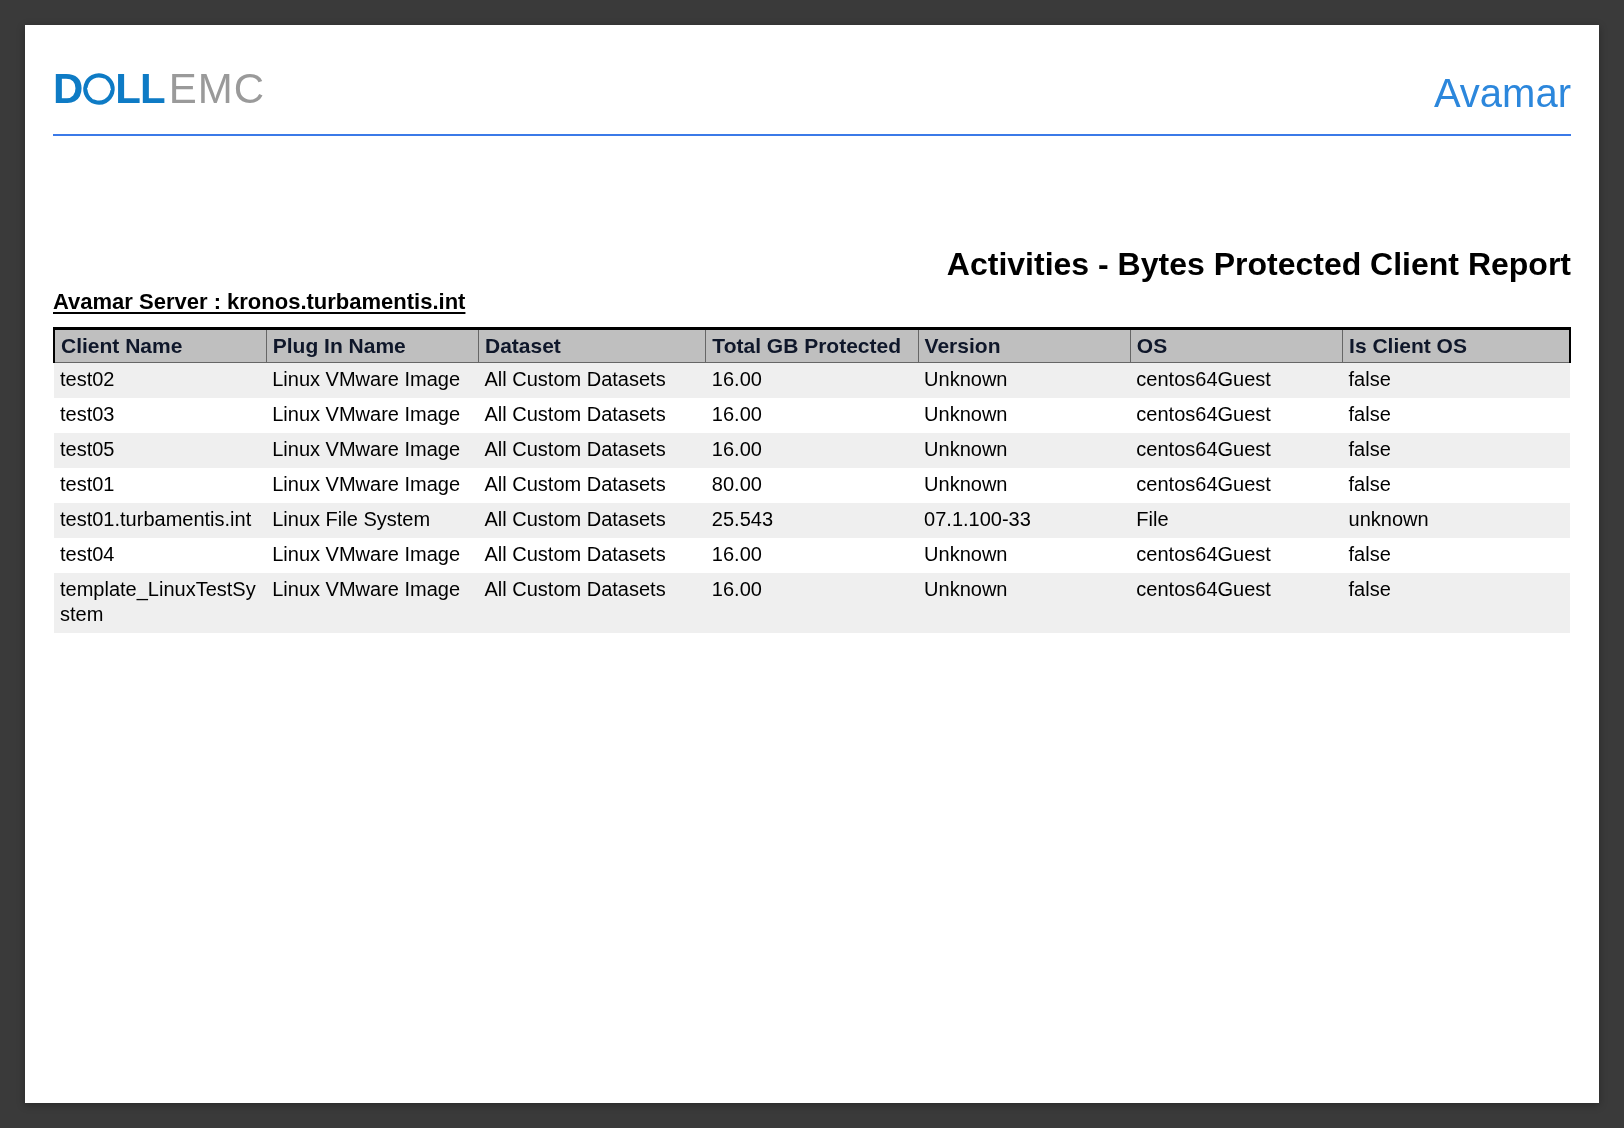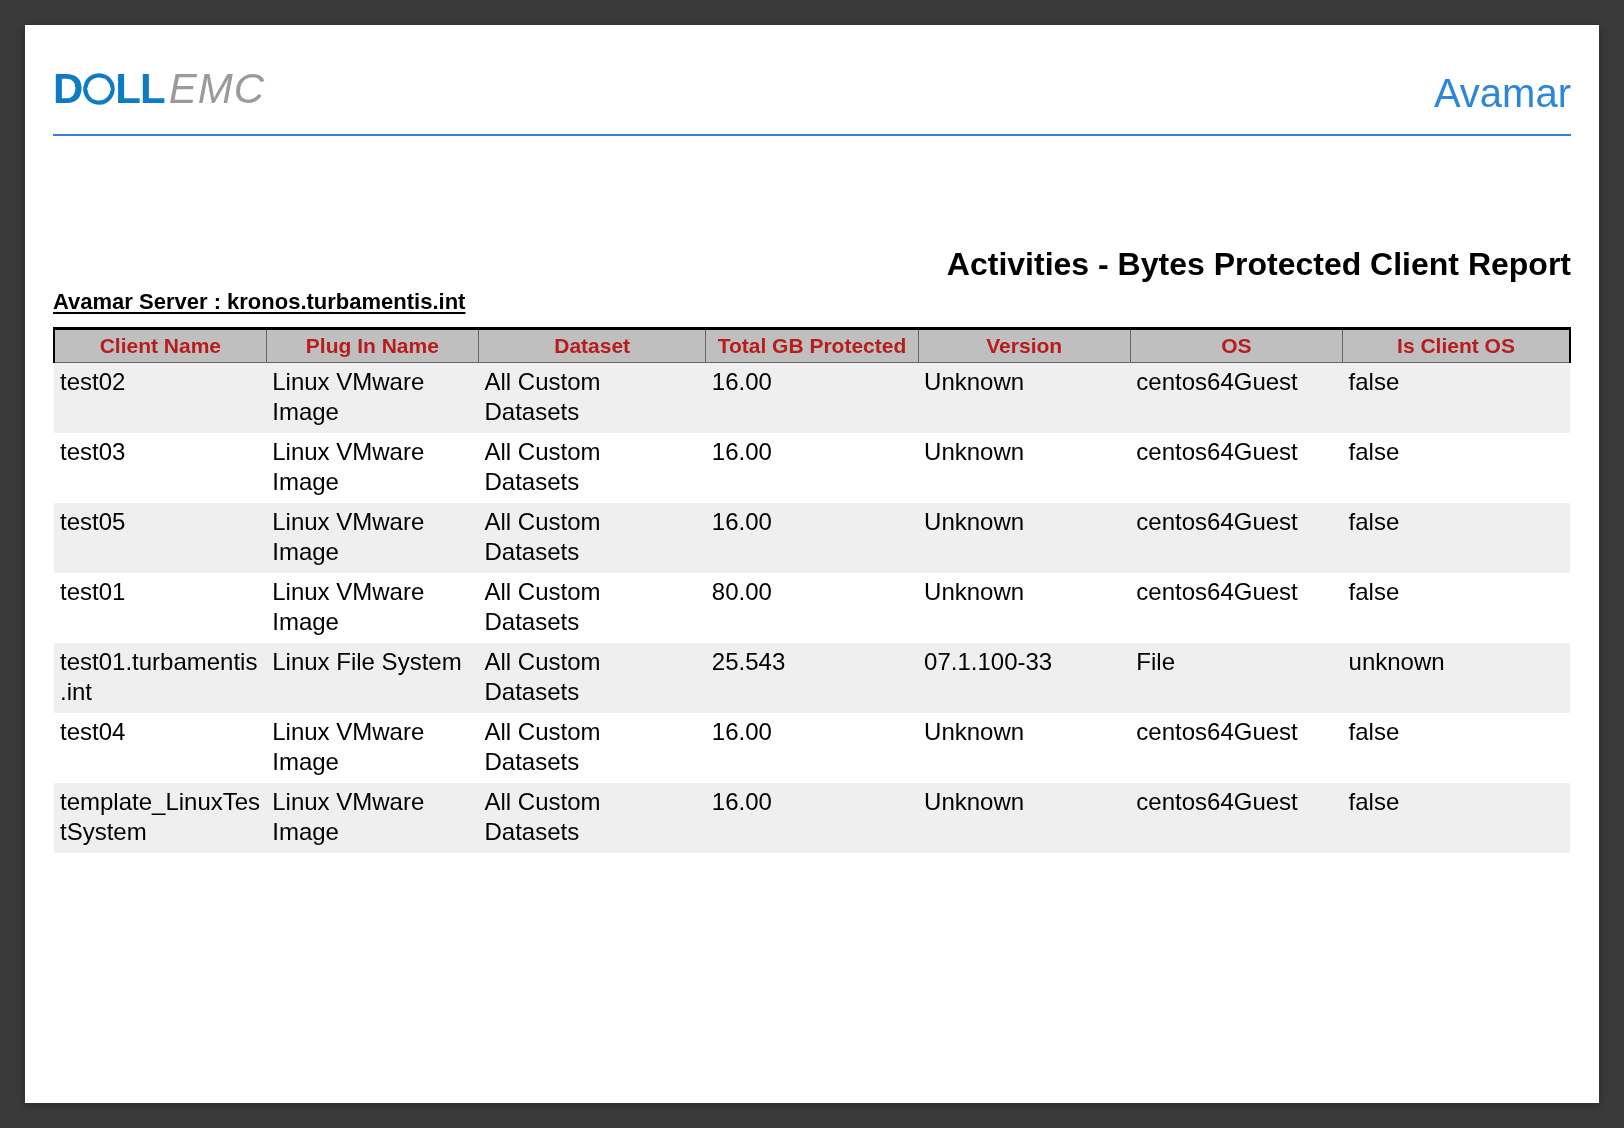--- a/index.html
+++ b/index.html
@@ -44,21 +44,20 @@
     .logo-dell svg {
       height: 34px;
       width: 38px;
       margin: 0 -3px 0 -2px;
       vertical-align: middle;
     }
     .logo-emc {
       color: #9a9a9a;
       font-weight: 400;
       margin-left: 4px;
-      font-style: italic;
     }
     .product {
       color: #2c87dc;
       font-size: 40px;
       font-weight: 400;
       margin-top: 6px;
     }
     .report-title {
       text-align: right;
       font-size: 32px;
@@ -83,36 +82,36 @@
     table.report thead tr {
       background: #bfbfbf;
     }
     table.report th {
       border-top: 3px solid #000;
       border-bottom: 1px solid #666;
       border-left: 1px solid #666;
       border-right: 1px solid #666;
       font-size: 21px;
       font-weight: 700;
-      color: #b91c1c;
+      color: #0f172a;
       padding: 4px 6px;
-      text-align: center;
+      text-align: left;
       line-height: 1.15;
       vertical-align: middle;
     }
     table.report th:first-child { border-left: 2px solid #000; }
     table.report th:last-child { border-right: 2px solid #000; }
     table.report tbody tr:nth-child(odd) {
       background: #efefef;
     }
     table.report tbody tr:nth-child(even) {
       background: #fff;
     }
     table.report td {
-      font-size: 24px;
+      font-size: 20px;
       color: #000;
       padding: 4px 6px 6px 6px;
       vertical-align: top;
       line-height: 1.25;
       word-wrap: break-word;
       overflow-wrap: break-word;
     }
     .col-client { width: 14%; }
     .col-plugin { width: 14%; }
     .col-dataset { width: 15%; }

